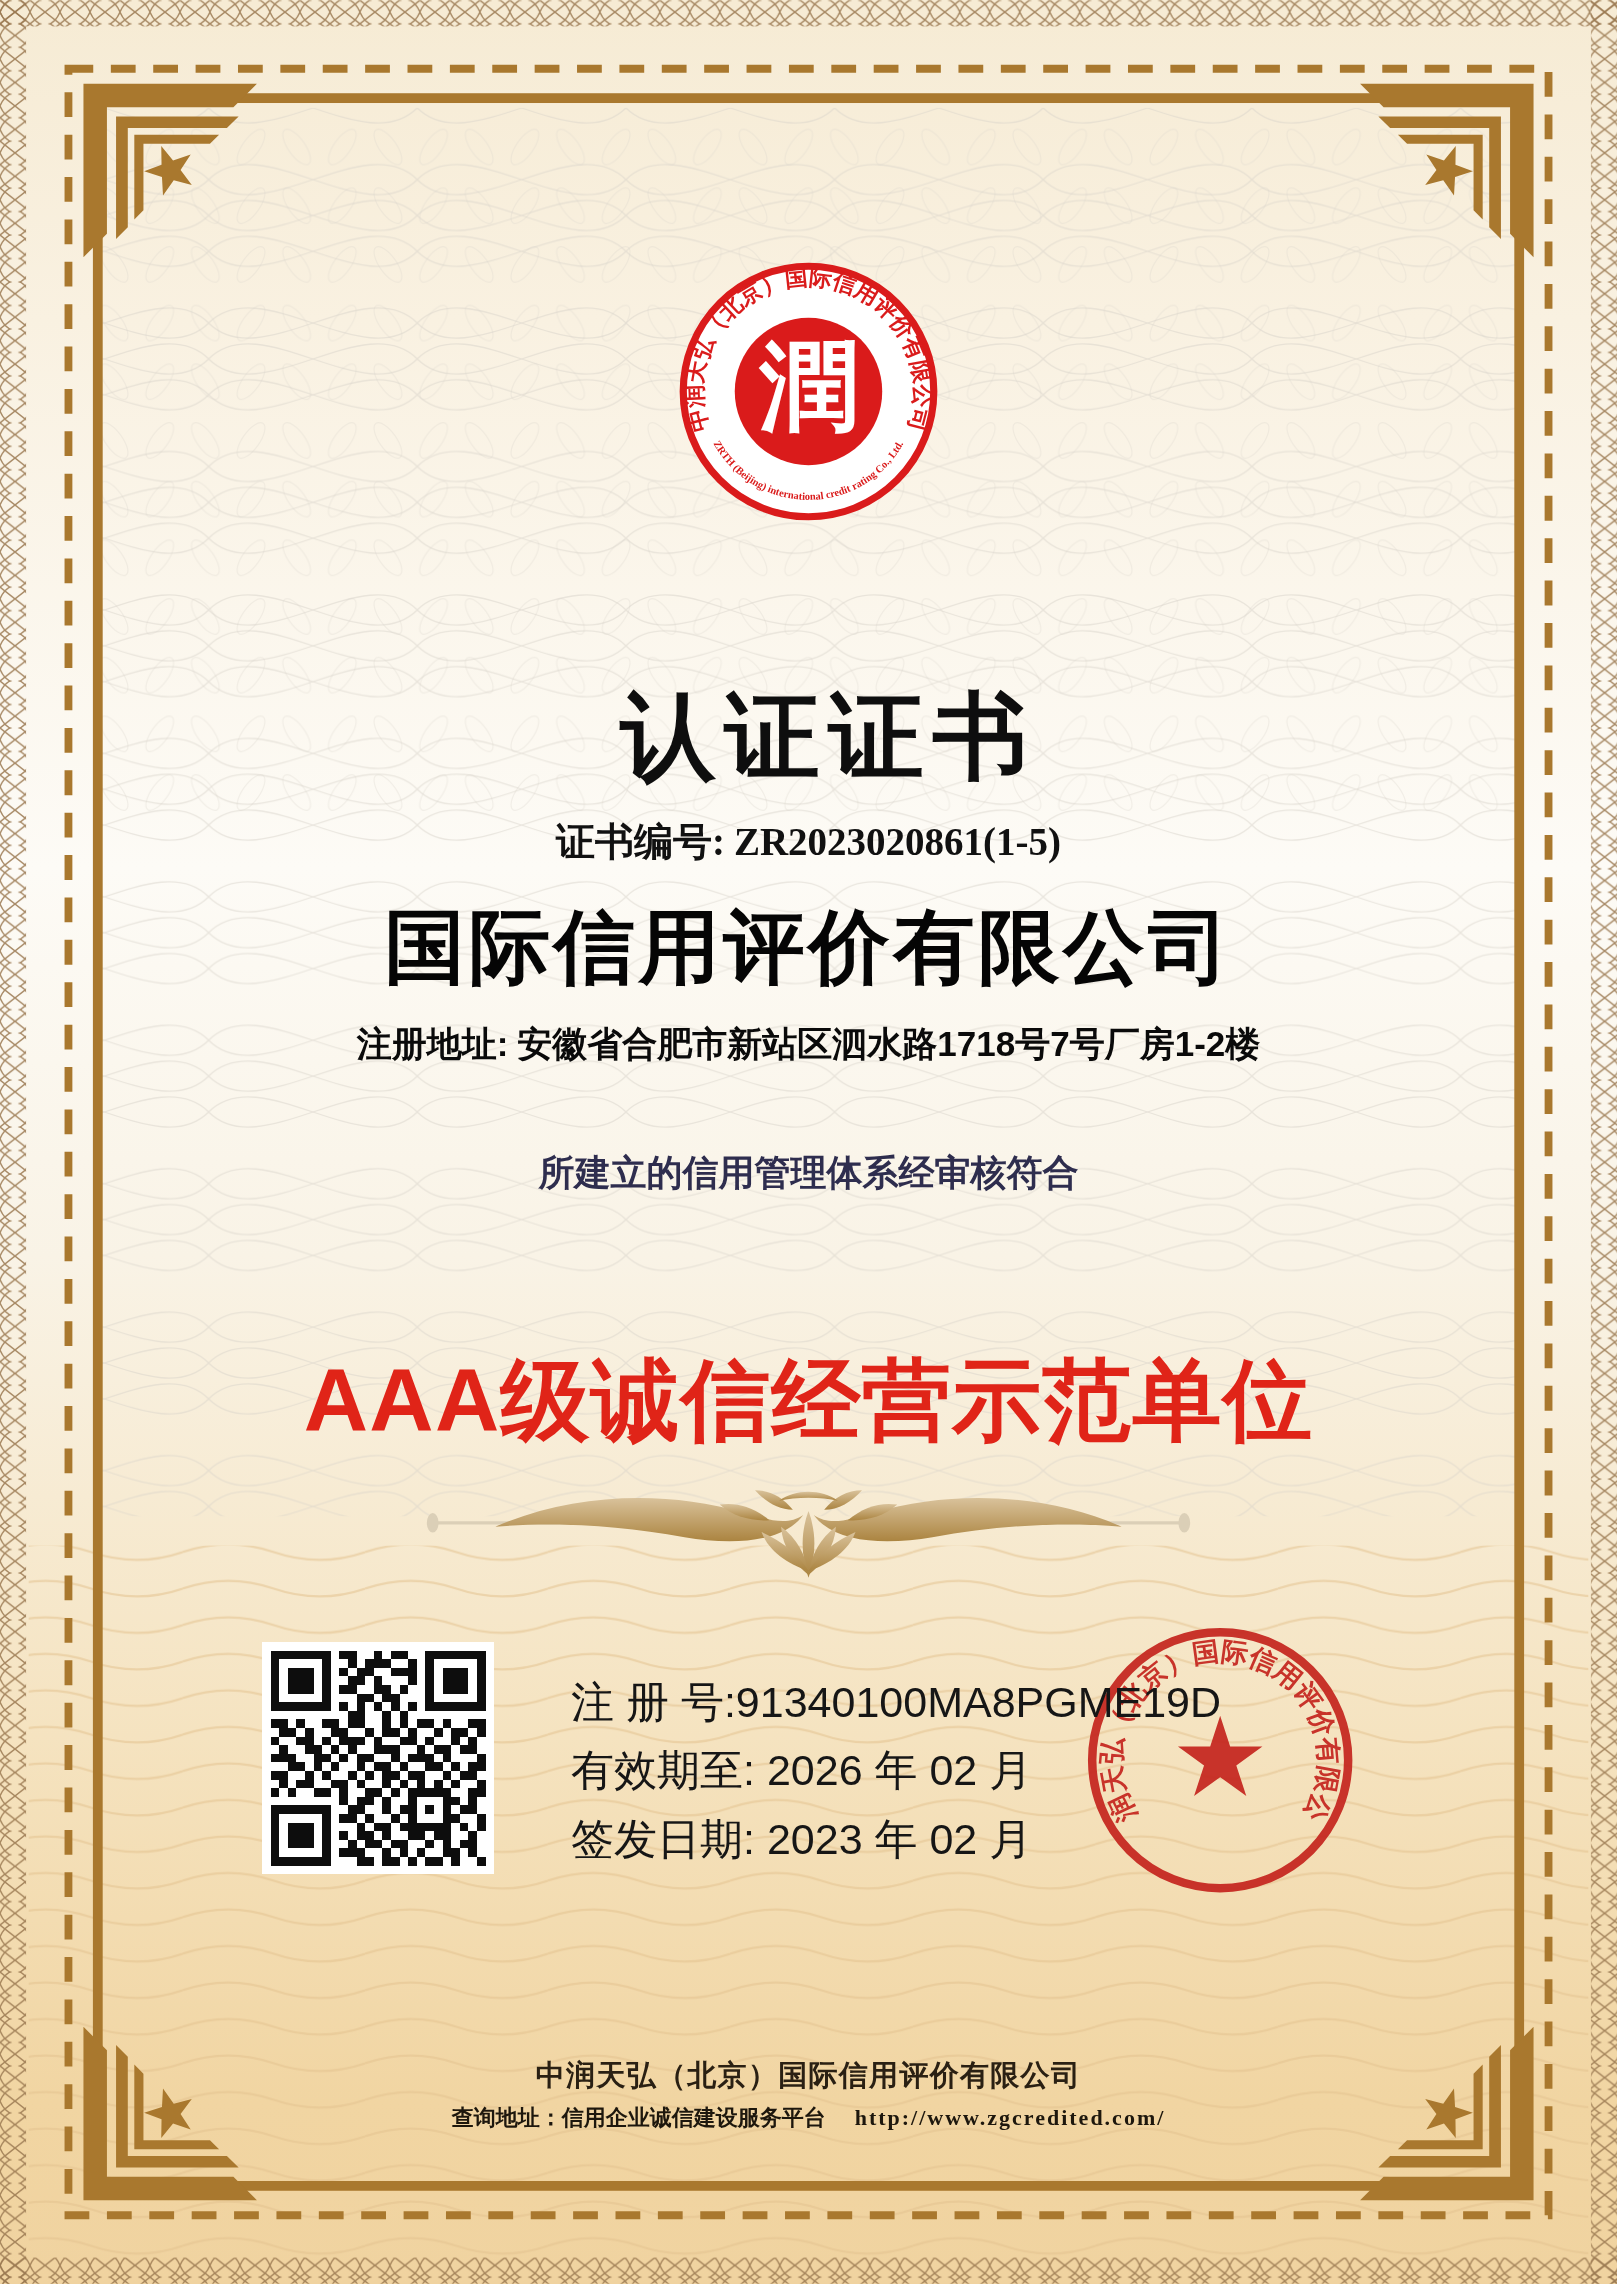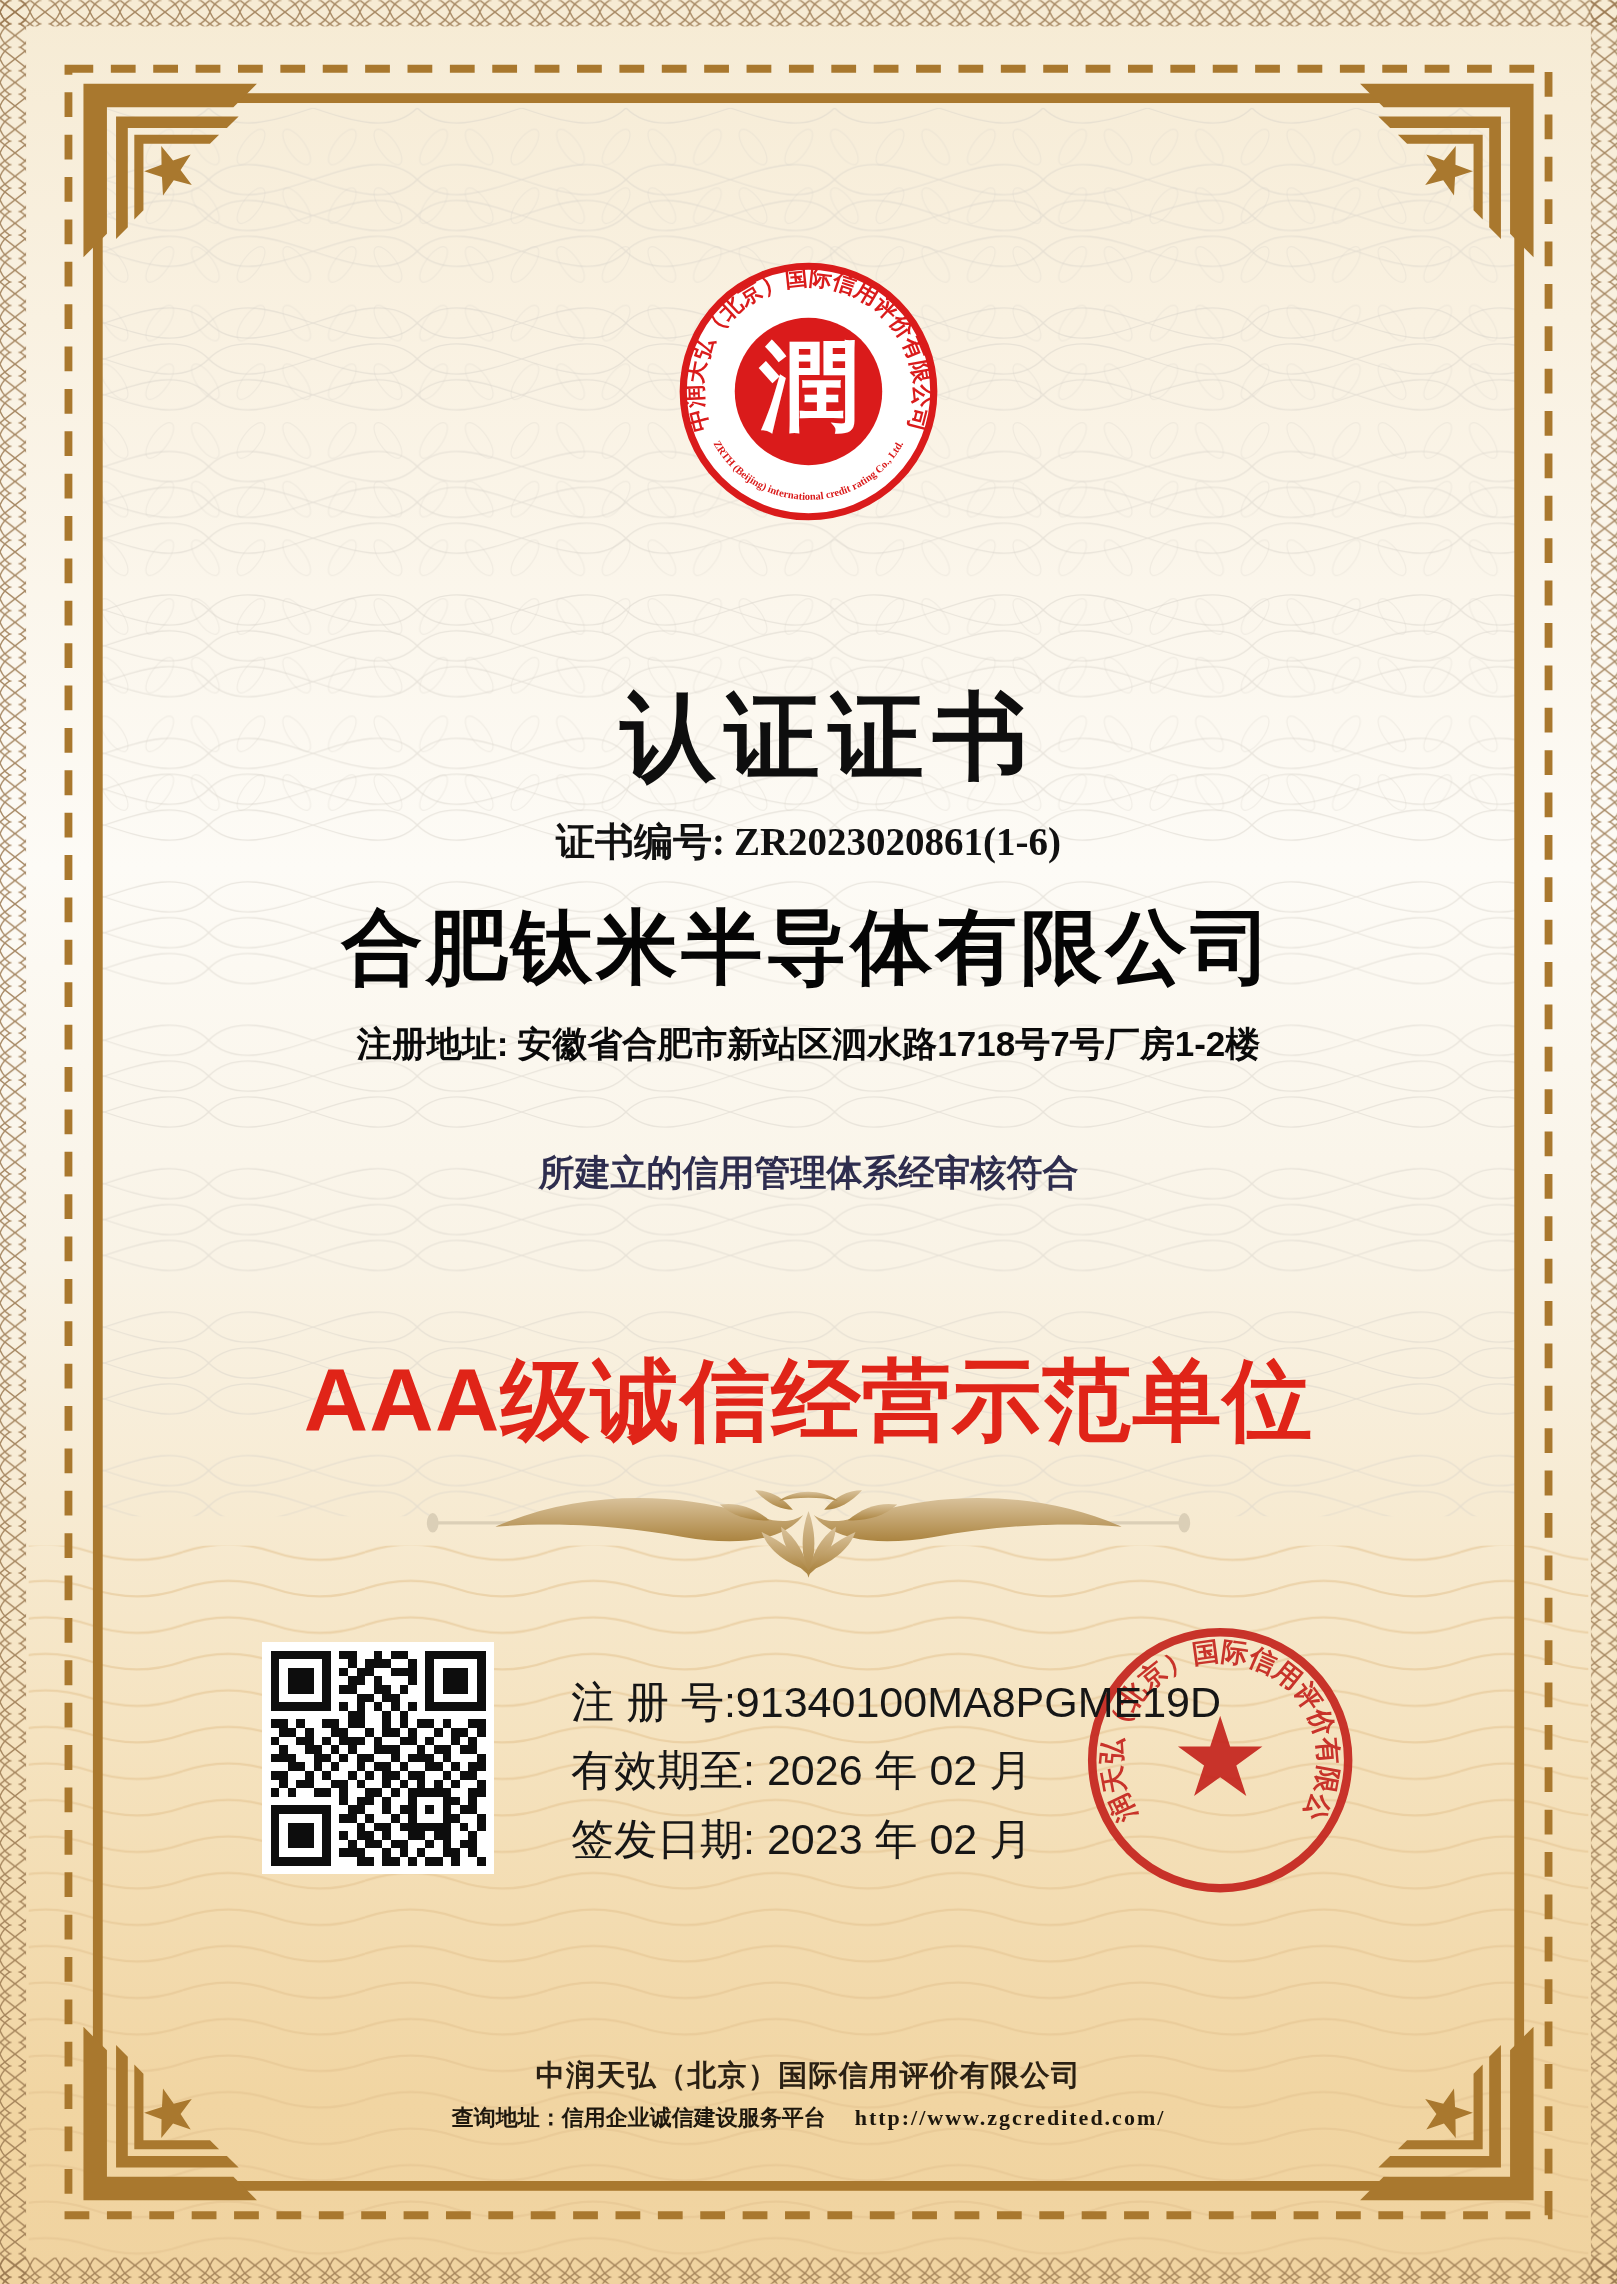--- a/index.html
+++ b/index.html
@@ -120,24 +120,24 @@
     </text>
     <text font-size="16" font-weight="700" fill="#da1b1b" font-family="'Liberation Serif','DejaVu Serif',serif">
       <textPath href="#emblemBotArc" xlink:href="#emblemBotArc" startOffset="50%" text-anchor="middle">ZRTH (Beijing) international credit rating Co., Ltd.</textPath>
     </text>
     <circle cx="200" cy="200" r="113" fill="#da1b1b"></circle>
     <text x="200" y="210" text-anchor="middle" dominant-baseline="middle" font-size="150" font-weight="700" fill="#ffffff" font-family="'Liberation Serif','DejaVu Serif',serif">潤</text>
   </svg>
 
   <div class="abs centered title2">认证证书</div>
   <div class="abs centered certno">
-    <span>证书编号:</span><span class="val">ZR2023020861(1-6)</span>
+    <span>证书编号:</span><span class="val">ZR2023020861(1-5)</span>
   </div>
 
-  <div class="abs centered company">合肥钛米半导体有限公司</div>
+  <div class="abs centered company">国际信用评价有限公司</div>
   <div class="abs centered address">
     <span class="lbl">注册地址:</span><span>安徽省合肥市新站区泗水路1718号7号厂房1-2楼</span>
   </div>
 
   <div class="abs centered body1">所建立的信用管理体系经审核符合</div>
   <div class="abs centered rating">AAA级诚信经营示范单位</div>
 
   <svg class="abs" style="left:404px;top:1481px;z-index:5" width="809" height="98" viewBox="0 0 1240 150" xmlns="http://www.w3.org/2000/svg">
     <defs>
       <linearGradient id="gold" x1="0" y1="0" x2="0" y2="1">

